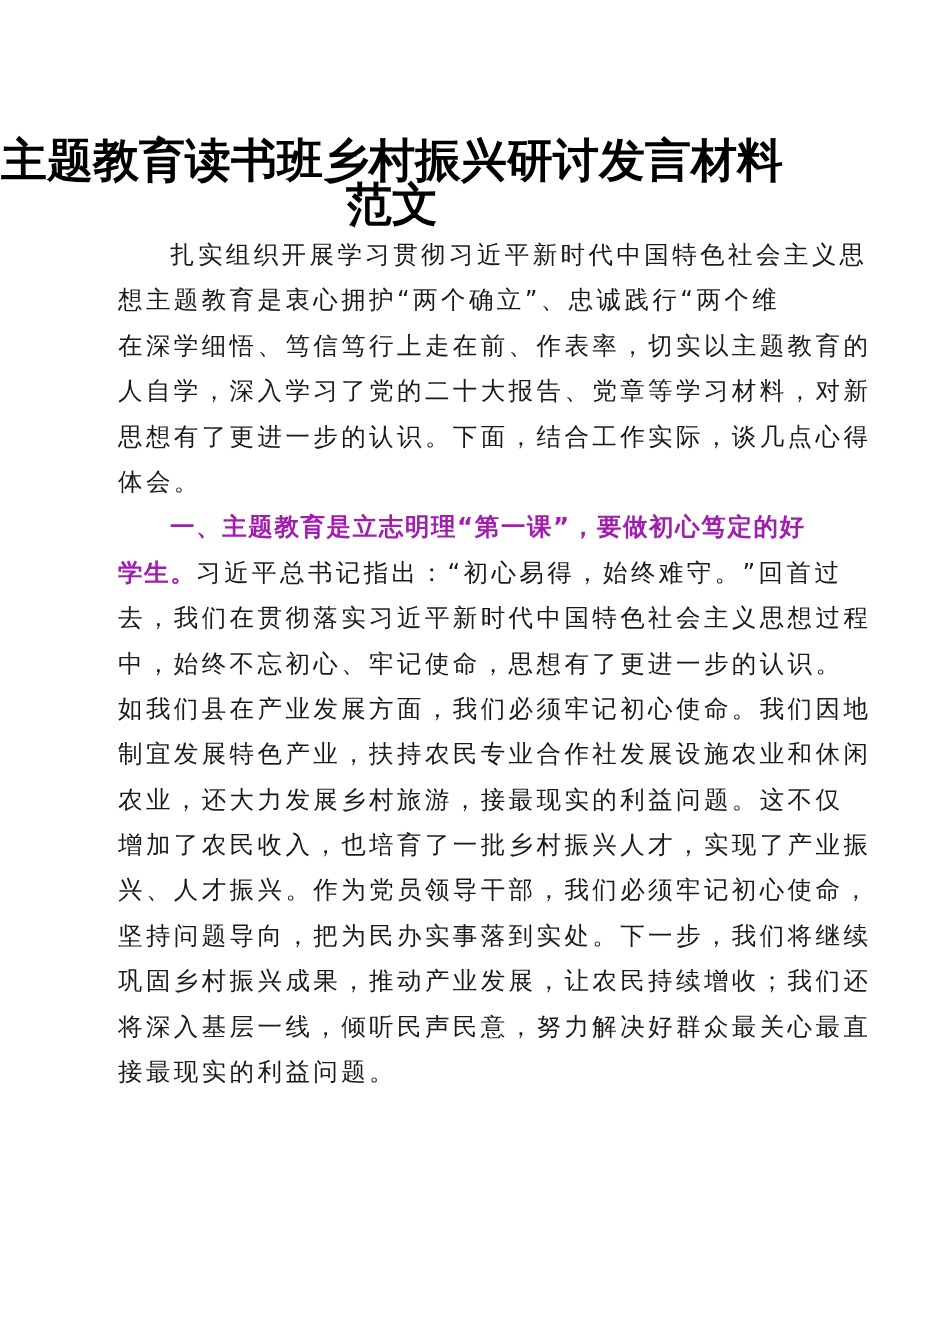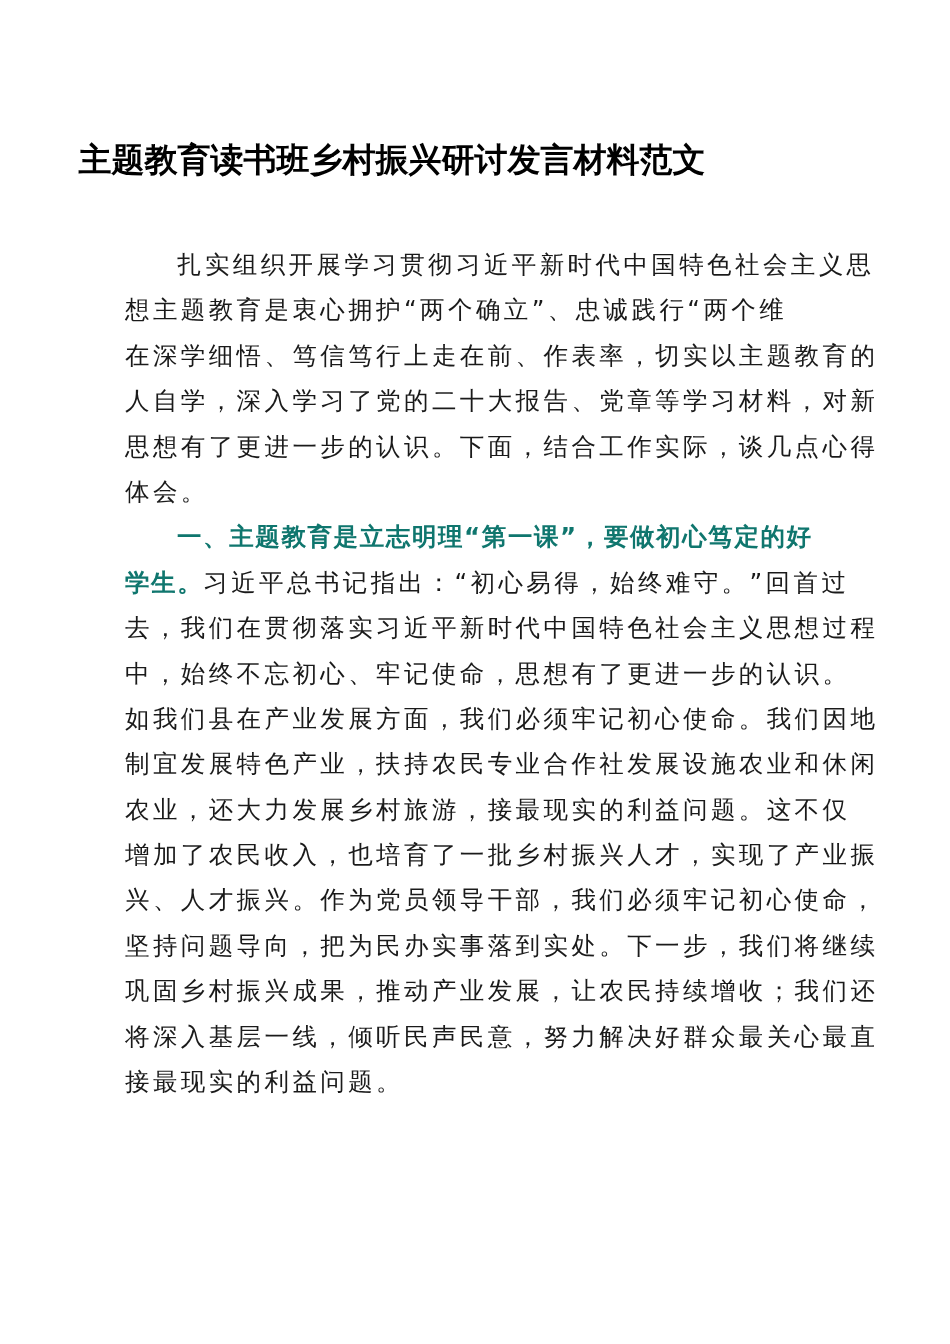--- a/index.html
+++ b/index.html
@@ -22,47 +22,46 @@
       background: #ffffff;
     }
     .title {
       position: absolute;
       left: 0;
       top: 138px;
       width: 784px;
       text-align: center;
       font-family: "DejaVu Serif", "Liberation Serif", serif;
       font-weight: bold;
-      font-size: 33px;
+      font-size: 46px;
       line-height: 44px;
       letter-spacing: 0px;
       color: #000000;
     }
     .body {
       position: absolute;
       left: 118px;
-      top: 242px;
+      top: 232px;
       width: 720px;
-      margin-left: 7px;
     }
     .line {
       height: 45.4px;
       line-height: 45.4px;
       font-family: "DejaVu Sans", "Liberation Sans", sans-serif;
       font-size: 24.5px;
       letter-spacing: 3.4px;
       white-space: nowrap;
       color: #1a1a1a;
     }
     .indent {
       padding-left: 52px;
     }
     .heading-text {
       font-weight: bold;
-      color: #0f766e;
+      color: #a21caf;
       letter-spacing: 1.6px;
     }
   </style>
 </head>
 <body>
 
 <div class="page">
 
   <div class="title">主题教育读书班乡村振兴研讨发言材料范文</div>
 

